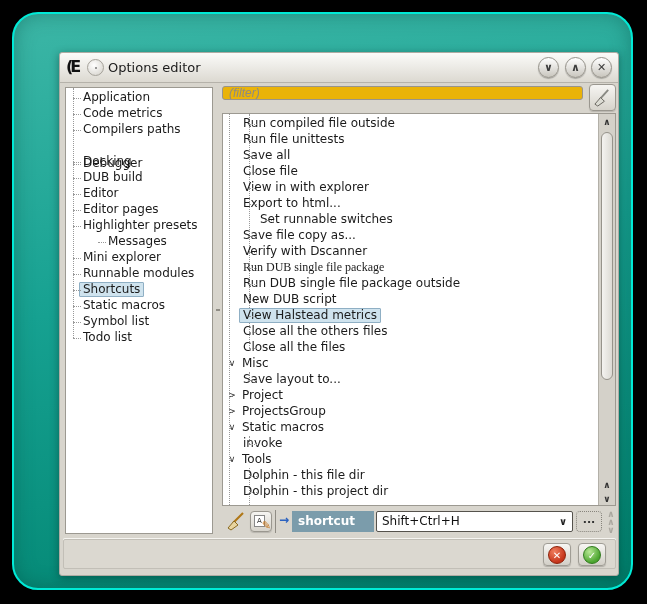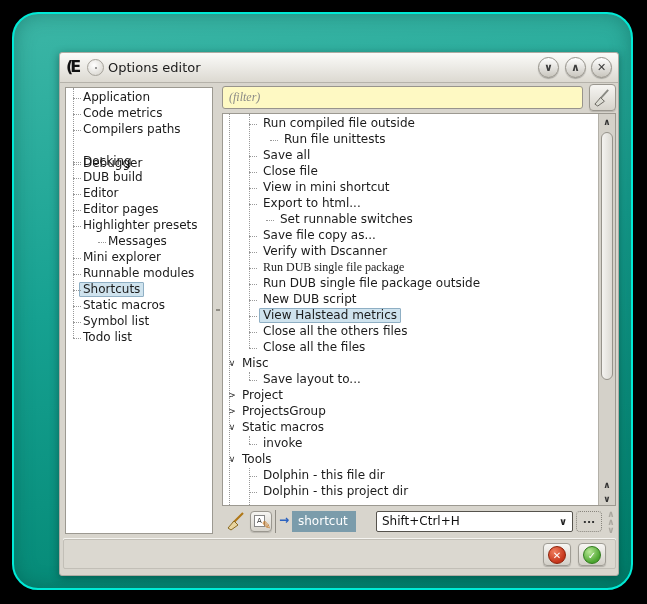--- a/index.html
+++ b/index.html
@@ -40,33 +40,33 @@
   .splitter { position:absolute; left:154px; top:34px; width:8px; height:447px; }
   .splitter::after { content:""; position:absolute; left:2px; top:222px; width:4px; height:2px;
     background:#8f8c84; box-shadow:0 0 0 0.5px #d8d5cd; }
   .tree { left:162px; top:60px; width:394px; height:393px; }
 
   
   .srow,.row { position:absolute; left:0; height:16px; line-height:15px; font-size:12px;
     color:#1b1b1b; white-space:nowrap; width:100%; }
   .srow { padding-left:17px; }
   .srow::before { content:""; position:absolute; left:7px; top:8px; width:8px; border-top:1px dotted #999; }
-  .row.leaf { padding-left:40px; }
+  .row.leaf { padding-left:20px; }
   .row.leaf::before { content:""; position:absolute; left:26px; top:8px; width:8px; border-top:1px dotted #999; }
   .row.group-open,.row.group-closed { padding-left:19px; }
   .row.group-open::before,.row.group-closed::before { content:""; position:absolute; left:6px; top:8px; width:4px; border-top:1px dotted #999; }
   .expander { position:absolute; left:3px; top:0px; width:12px; font-size:9px; color:#333; text-align:center; }
   .lab.sel { background:#cfe3ee; border:1px solid #8fafc4; border-radius:1px;
     padding:0 3px; margin-left:-4px; display:inline-block; line-height:13px; }
   .vline { position:absolute; border-left:1px dotted #999; width:0; }
 
   
-  .filter { position:absolute; left:162px; top:33px; width:361px; height:23px;
-    border:1px solid #98948c; border-radius:3px; background:#fef9c3; padding:0 6px;
-    font-size:12px; font-family:Liberation Serif, serif; color:#222; outline:none; }
+  .filter { position:absolute; left:162px; top:33px; width:361px; height:14px;
+    border:1px solid #98948c; border-radius:3px; background:#eab308; padding:0 6px;
+    font-size:12px; font-family:Liberation Sans, sans-serif; color:#222; outline:none; }
   .filter::placeholder { font-style:italic; color:#8a8a86; }
   .sqbtn { position:absolute; border:1px solid #9a978f; border-radius:4px;
     background:linear-gradient(#f6f5f2,#d6d3cb); box-shadow:0 1px 1px rgba(0,0,0,.15); }
   .broombtn { left:529px; top:31px; width:27px; height:27px; padding:3px; }
 
   
   .vscroll { position:absolute; right:0; top:0; width:17px; height:100%;
     background:#d4d1c9; border-left:1px solid #b3b0a8; }
   .stepper { position:absolute; left:0; width:100%; height:15px; text-align:center;
     font-size:9px; font-weight:bold; color:#333; line-height:14px; }
@@ -75,22 +75,22 @@
 
   
   .broom2 { position:absolute; left:166px; top:458px; width:20px; height:20px; }
   .editbtn { left:190px; top:458px; width:22px; height:21px; }
   .editbox { position:absolute; left:3px; top:3px; width:11px; height:12px; background:#fff;
     border:1px solid #888; font-size:7px; line-height:11px; text-align:center; color:#333; }
   .pencil { position:absolute; right:0px; bottom:-1px; font-size:11px; color:#c87820; }
   .propgrid { position:absolute; left:215px; top:457px; width:298px; height:23px;
     background:#d8d5cd; border-left:1px solid #8f8c84; }
   .proparrow { position:absolute; left:3px; top:3px; font-size:12px; font-weight:bold; color:#2b62c0; }
-  .propname { position:absolute; left:16px; top:1px; width:64px; height:21px;
-    background:#7b9cab; color:#fff; font-size:12px; line-height:21px; padding-left:6px; }
+  .propname { position:absolute; left:16px; top:1px; width:82px; height:21px;
+    background:#7b9cab; color:#fff; font-size:12px; line-height:21px; padding-left:6px;font-weight:bold; }
   .combo { position:absolute; left:100px; top:1px; width:197px; height:21px;
     background:#fff; border:1px solid #55524c; border-radius:2px; font-size:12px;
     line-height:19px; padding-left:5px; color:#111; }
   .comboarrow { position:absolute; right:5px; top:0; font-size:10px; font-weight:bold; color:#222; }
   .morebtn { position:absolute; left:516px; top:458px; width:26px; height:21px;
     background:#d8d5cd; border:1px dotted #87847c; border-radius:4px;
     font-size:11px; font-weight:bold; color:#333; text-align:center; line-height:16px; }
   .minichev { position:absolute; left:544px; top:457px; width:14px; height:26px;
     text-align:center; color:#aaa79f; font-size:9px; font-weight:bold; line-height:8px; }
 
@@ -160,24 +160,24 @@
         <div class="vline" style="left:26px;top:322px;height:8px"></div>
         <div class="vline" style="left:26px;top:354px;height:39px"></div>
 
         <div class="vscroll">
           <span class="stepper" style="top:1px">∧</span>
           <div class="thumb"></div>
           <span class="stepper" style="top:364px">∧</span>
           <span class="stepper" style="top:378px">∨</span>
         </div>
       <div class="row leaf" style="top: 2px;"><span class="lab">Run compiled file outside</span></div>
-          <div class="row leaf" style="top: 18px; margin-left: 21px;"><span class="lab">Run file unittests</span></div>
+          <div class="row leaf" style="top: 18px;"><span class="lab">Run file unittests</span></div>
           <div class="row leaf" style="top: 34px;"><span class="lab">Save all</span></div>
           <div class="row leaf" style="top: 50px;"><span class="lab">Close file</span></div>
-          <div class="row leaf" style="top: 66px;"><span class="lab">View in mini shortcut</span></div>
+          <div class="row leaf" style="top: 66px;"><span class="lab">View in with explorer</span></div>
           <div class="row leaf" style="top: 82px;"><span class="lab">Export to html...</span></div>
           <div class="row leaf" style="top: 98px; margin-left: 17px;"><span class="lab">Set runnable switches</span></div>
           <div class="row leaf" style="top: 114px;"><span class="lab">Save file copy as...</span></div>
           <div class="row leaf" style="top: 130px;"><span class="lab">Verify with Dscanner</span></div>
           <div class="row leaf" style="top: 146px; font-family: Liberation Serif, serif;"><span class="lab">Run DUB single file package</span></div>
           <div class="row leaf" style="top: 162px;"><span class="lab">Run DUB single file package outside</span></div>
           <div class="row leaf" style="top: 178px;"><span class="lab">New DUB script</span></div>
           <div class="row leaf" style="top: 194px;"><span class="lab sel">View Halstead metrics</span></div>
           <div class="row leaf" style="top: 210px;"><span class="lab">Close all the others files</span></div>
           <div class="row leaf" style="top: 226px;"><span class="lab">Close all the files</span></div>

